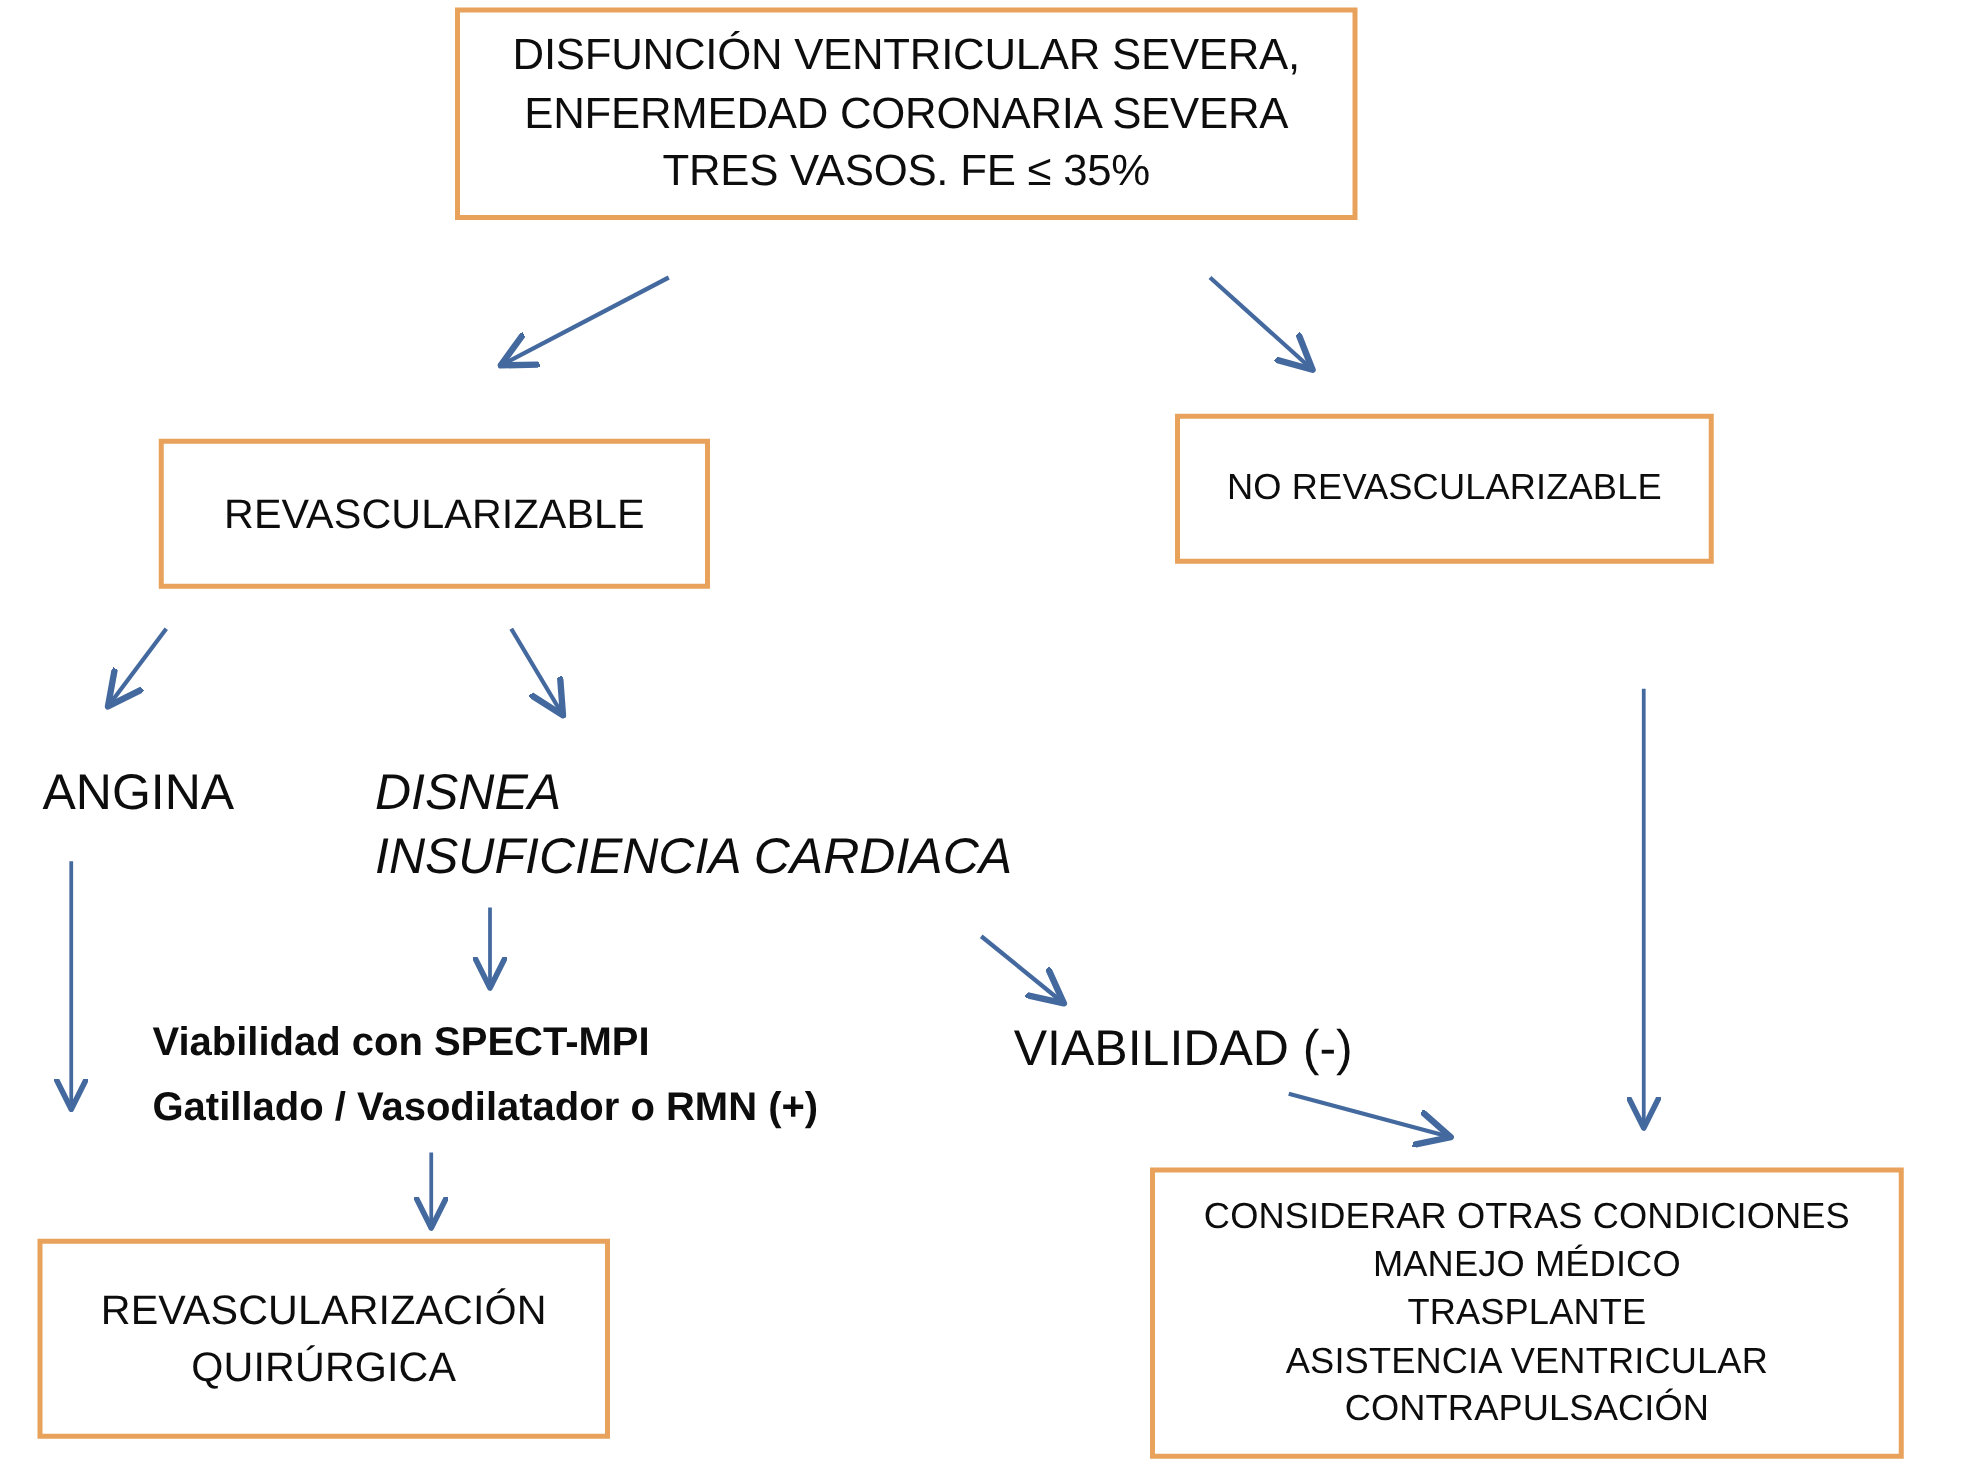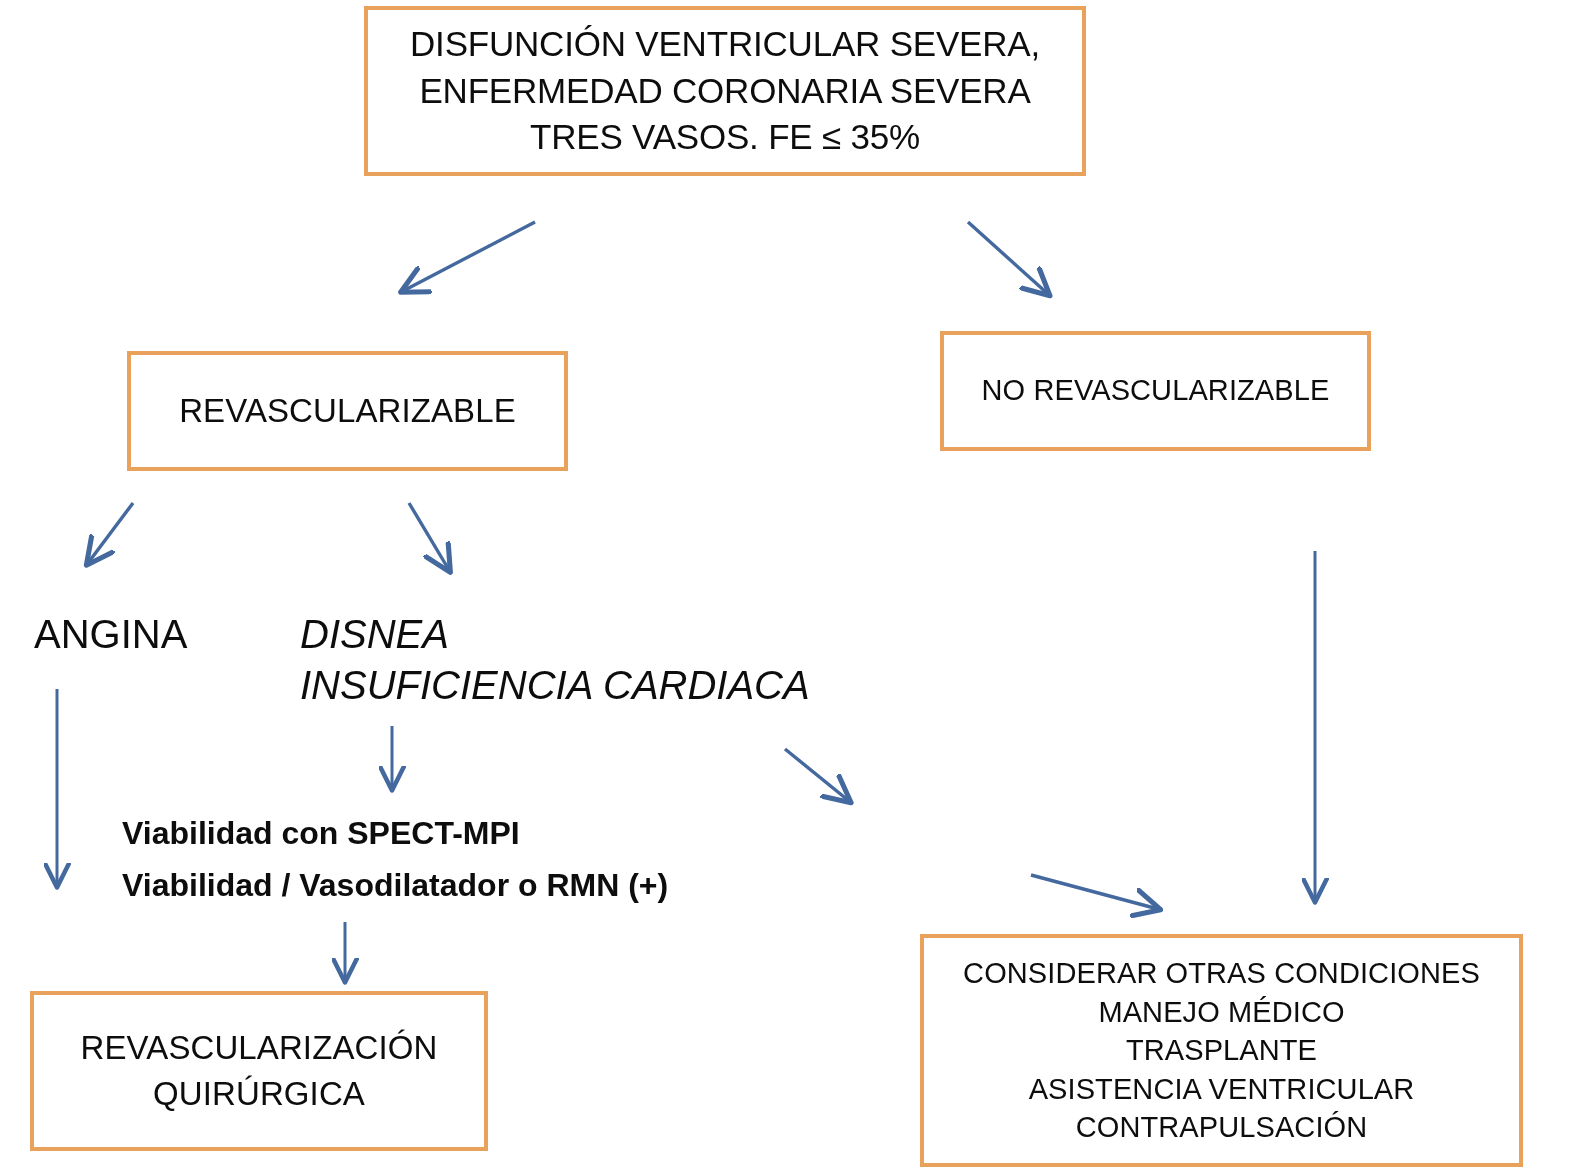--- a/index.html
+++ b/index.html
@@ -131,23 +131,26 @@
     <span class="ln">ANGINA</span>
   </div>
 
   <div class="label" id="label-disnea">
     <span class="ln">DISNEA</span>
     <span class="ln">INSUFICIENCIA CARDIACA</span>
   </div>
 
   <div class="label" id="label-viability-test">
     <span class="ln reg">Viabilidad con  SPECT-MPI</span>
-    <span class="ln reg">Viabilidad / Vasodilatador   o RMN (+)</span>
+    <span class="ln reg">Gatillado / Vasodilatador   o RMN (+)</span>
   </div>
 
+  <div class="label" id="label-viabilidad-neg">
+    <span class="ln">VIABILIDAD (-)</span>
+  </div>
 
   <div class="node" id="node-surgical">
     <span class="ln">REVASCULARIZACIÓN</span>
     <span class="ln">QUIRÚRGICA</span>
   </div>
 
   <div class="node" id="node-other">
     <span class="ln">CONSIDERAR OTRAS CONDICIONES</span>
     <span class="ln">MANEJO MÉDICO</span>
     <span class="ln">TRASPLANTE</span>

